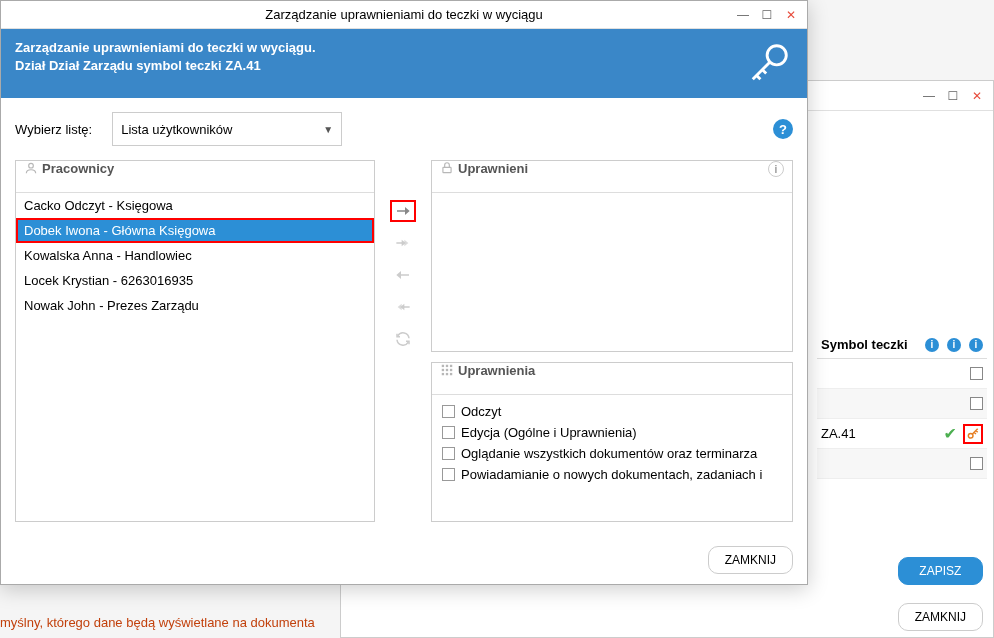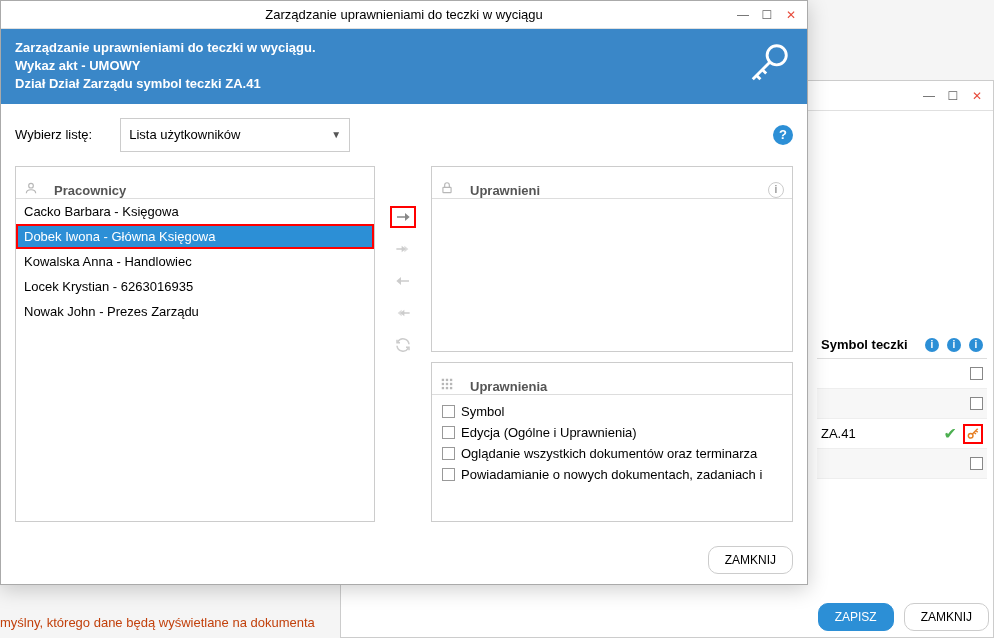--- a/index.html
+++ b/index.html
@@ -17,45 +17,45 @@
 .info-icon { width: 14px; height: 14px; border-radius: 50%; background: #2c8fd6; color: #fff; font-size: 10px; display: inline-flex; align-items: center; justify-content: center; font-weight: bold; }
 .bg-row { display: flex; align-items: center; height: 30px; border-bottom: 1px solid #eee; padding: 0 4px; }
 .bg-row-alt { background: #f7f7f7; }
 .bg-cell { flex: 1; }
 .bg-cell-icons { display: flex; gap: 6px; align-items: center; width: 60px; justify-content: flex-end; }
 .chk { width: 13px; height: 13px; border: 1px solid #888; background: #fff; }
 .check-green { color: #4caf50; font-size: 16px; }
 .key-orange { font-size: 13px; display: inline-flex; align-items: center; justify-content: center; }
 .highlight-red { border: 2px solid red; padding: 1px; }
 
-.bg-footer { position: absolute; bottom: 6px; right: 4px; display: flex; gap: 10px; }
+.bg-footer { position: absolute; bottom: 6px; right: 10px; display: flex; gap: 18px; flex-direction: column; }
 .btn { padding: 6px 16px; border: 1px solid #ccc; background: #fff; border-radius: 10px; font-size: 12px; cursor: pointer; }
 .btn-primary { background: #2c8fd6; color: #fff; border-color: #2c8fd6; }
 
 .modal { position: absolute; top: 0; left: 0; width: 808px; height: 585px; background: #fff; border: 1px solid #aaa; box-shadow: 0 4px 20px rgba(0,0,0,0.2); display: flex; flex-direction: column; }
 .modal-titlebar { height: 28px; display: flex; align-items: center; justify-content: center; position: relative; border-bottom: 1px solid #e0e0e0; }
 .modal-title { font-size: 13px; }
 .modal-titlebar-btns { position: absolute; right: 6px; display: flex; gap: 4px; }
 .win-btn { width: 20px; height: 18px; display: flex; align-items: center; justify-content: center; font-size: 12px; color: #666; cursor: pointer; }
 .win-btn-close { color: #e74c3c; }
 
 .modal-header { background: #3a87c8; color: #fff; padding: 10px 14px; display: flex; justify-content: space-between; align-items: flex-start; }
 .modal-header-text { line-height: 1.4; font-weight: bold; font-size: 13px; }
 
 .modal-body { flex: 1; padding: 14px; display: flex; flex-direction: column; }
-.row-select { display: flex; align-items: center; gap: 28px; margin-bottom: 14px; }
+.row-select { display: flex; align-items: center; gap: 20px; margin-bottom: 14px; }
 .label { font-size: 13px; }
 .select { width: 230px; height: 26px; border: 1px solid #ccc; padding: 16px 8px; display: flex; align-items: center; justify-content: space-between; cursor: pointer; }
 .select-arrow { font-size: 10px; color: #555; }
 .help-icon { margin-left: auto; width: 20px; height: 20px; border-radius: 50%; background: #2c8fd6; color: #fff; display: flex; align-items: center; justify-content: center; font-weight: bold; font-size: 13px; cursor: pointer; }
 
 .modal-main { display: flex; gap: 10px; flex: 1; min-height: 0; }
 .panel { border: 1px solid #ccc; display: flex; flex-direction: column; }
 .panel-left { width: 360px; }
-.panel-header { height: 32px; display: flex; align-items: flex-end; padding: 0 8px; border-bottom: 1px solid #ddd; font-weight: bold; color: #555; gap: 16px; }
+.panel-header { height: 32px; display: flex; align-items: flex-start; padding: 0 8px; border-bottom: 1px solid #ddd; font-weight: bold; color: #555; gap: 4px; }
 .panel-header-icon { opacity: 0.6; }
 .panel-body { flex: 1; overflow: auto; }
 .list-item { padding: 5px 8px; cursor: pointer; font-size: 13px; }
 .list-item-sel { background: #2c8fd6; color: #fff; }
 .highlight-red-item { outline: 2px solid red; outline-offset: -2px; }
 
 .arrows { width: 36px; display: flex; flex-direction: column; align-items: center; gap: 10px; padding-top: 40px; }
 .arrow-btn { width: 26px; height: 22px; display: flex; align-items: center; justify-content: center; color: #bbb; font-size: 18px; cursor: pointer; }
 .arrow-highlighted { border: 2px solid red; color: #888; }
 
@@ -133,21 +133,20 @@
     <div class="modal-titlebar-btns">
       <span class="win-btn">—</span>
       <span class="win-btn">☐</span>
       <span class="win-btn win-btn-close">✕</span>
     </div>
   </div>
 
   <div class="modal-header">
     <div class="modal-header-text">
       <div>Zarządzanie uprawnieniami do teczki w wyciągu.</div>
-      <div>Wykaz akt - UMOWY</div>
       <div>Dział Dział Zarządu symbol teczki ZA.41</div>
     </div>
     <div><svg width="46" height="46" viewBox="0 0 24 24" fill="none" stroke="#fff" stroke-width="1.5">
           <circle cx="15.5" cy="8.5" r="5"></circle>
           <path d="M12 12 L3 21 M5 19 L7 21 M8 16 L10 18"></path>
         </svg></div>
   </div>
 
   <div class="modal-body">
     <div class="row-select">
@@ -162,21 +161,21 @@
     <div class="modal-main">
       <div class="panel panel-left">
         <div class="panel-header">
           <span class="panel-header-icon"><svg width="14" height="14" viewBox="0 0 24 24" fill="none" stroke="#888" stroke-width="2">
                 <circle cx="12" cy="8" r="4"></circle>
                 <path d="M4 21c0-4 4-6 8-6s8 2 8 6"></path>
               </svg></span>
           <span>Pracownicy</span>
         </div>
         <div class="panel-body">
-          <div class="list-item">Cacko Barbara - Księgowa</div>
+          <div class="list-item">Cacko Odczyt - Księgowa</div>
           <div class="list-item list-item-sel highlight-red-item">Dobek Iwona - Główna Księgowa</div>
           <div class="list-item">Kowalska Anna - Handlowiec</div>
           <div class="list-item">Locek Krystian - 6263016935</div>
           <div class="list-item">Nowak John - Prezes Zarządu</div>
         </div>
       </div>
 
       <div class="arrows">
         <span class="arrow-btn arrow-highlighted">
             <svg width="20" height="16" viewBox="0 0 24 24" fill="#888">
@@ -231,21 +230,21 @@
                   <rect x="17" y="10" width="4" height="4"></rect>
                   <rect x="3" y="17" width="4" height="4"></rect>
                   <rect x="10" y="17" width="4" height="4"></rect>
                   <rect x="17" y="17" width="4" height="4"></rect>
                 </svg></span>
             <span>Uprawnienia</span>
           </div>
           <div class="panel-body" style="padding-top:6px">
             <div class="perm-item">
                 <span class="perm-chk"></span>
-                <span>Symbol</span>
+                <span>Odczyt</span>
               </div>
             <div class="perm-item">
                 <span class="perm-chk"></span>
                 <span>Edycja (Ogólne i Uprawnienia)</span>
               </div>
             <div class="perm-item">
                 <span class="perm-chk"></span>
                 <span>Oglądanie wszystkich dokumentów oraz terminarza</span>
               </div>
             <div class="perm-item">

